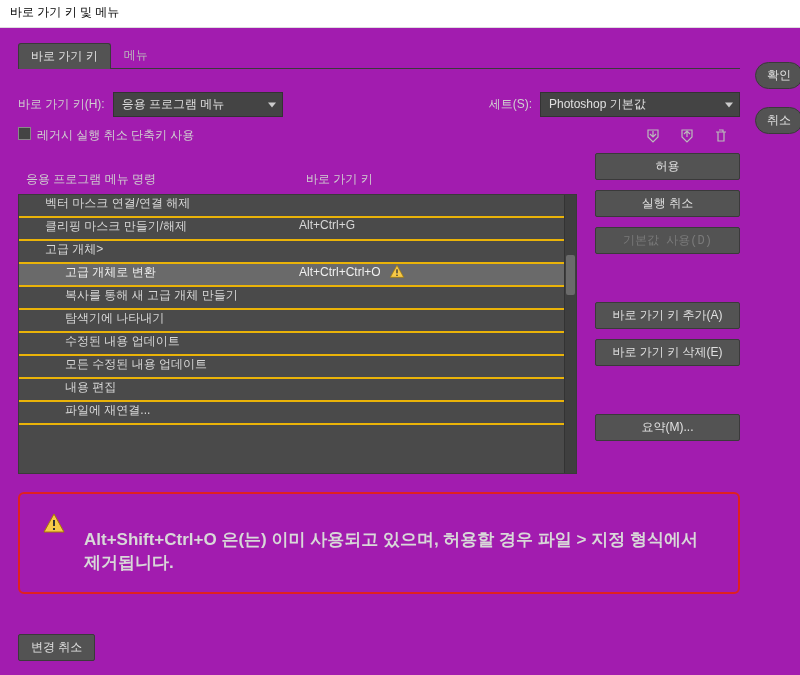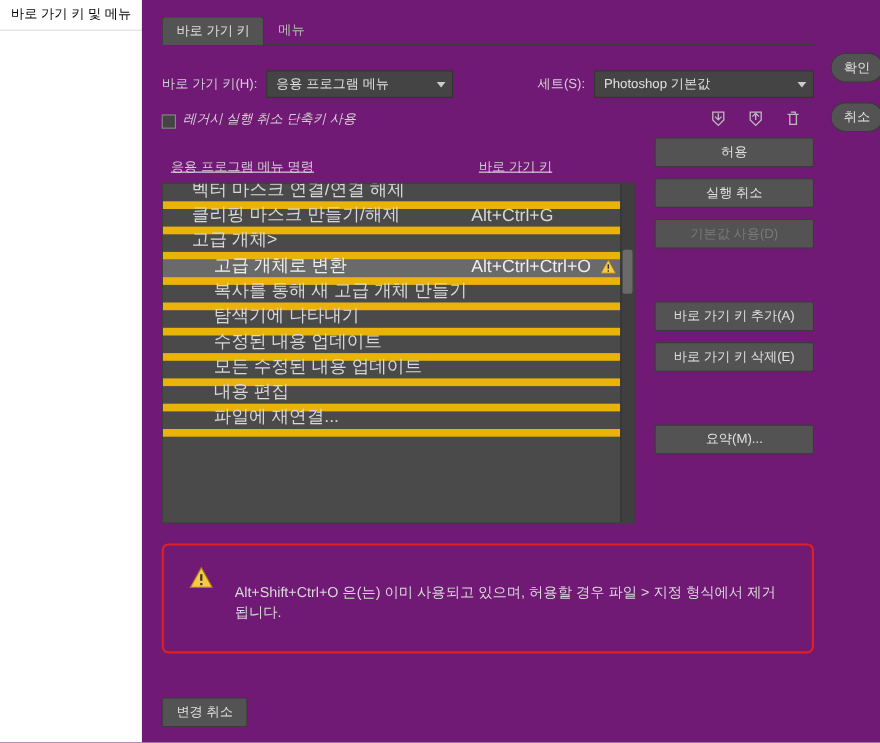--- a/index.html
+++ b/index.html
@@ -1,56 +1,56 @@
 <!DOCTYPE html>
 <html><head>
 <meta charset="utf-8">
 <style>
 * { box-sizing: border-box; margin: 0; padding: 0; font-family: "Malgun Gothic", "Segoe UI", sans-serif; }
 body { background: #fff; width: 800px; height: 675px; overflow: hidden; font-size: 12px; color: #e0e0e0; }
-.window { width: 800px; height: 675px; display: flex; flex-direction: row; }
+.window { width: 800px; height: 675px; display: flex; flex-direction: column; }
 .titlebar { height: 28px; background: #fff; color: #000; padding: 4px 10px; font-size: 12px; border-bottom: 1px solid #ddd; }
-.content { flex: 1; background: #701a75; display: flex; position: relative; }
+.content { flex: 1; background: #a21caf; display: flex; position: relative; }
 .main-panel { flex: 1; padding: 14px 18px 14px 18px; display: flex; flex-direction: column; }
-.right-panel { width: 42px; padding-top: 48px; display: flex; flex-direction: column; gap: 18px; align-items: center; }
+.right-panel { width: 42px; padding-top: 34px; display: flex; flex-direction: column; gap: 18px; align-items: center; }
 .right-btn { background: #535353; border: 1px solid #3a3a3a; border-radius: 14px; color: #e0e0e0; padding: 4px 10px; font-size: 12px; cursor: pointer; min-width: 48px; text-align: center; }
 .tabs { display: flex; gap: 0; border-bottom: 1px solid #3a3a3a; }
 .tab { padding: 4px 12px; font-size: 12px; cursor: pointer; border: 1px solid transparent; border-bottom: none; color: #bbb; }
 .tab.active { background: #535353; border-color: #3a3a3a; color: #e0e0e0; border-radius: 3px 3px 0 0; position: relative; top: 1px; }
 .row { display: flex; align-items: center; gap: 8px; margin-top: 23px; }
 .label { color: #d0d0d0; font-size: 12px; }
 .dropdown { background: #444; border: 1px solid #333; color: #e0e0e0; padding: 3px 22px 3px 8px; font-size: 12px; position: relative; cursor: pointer; min-width: 170px; }
 .dropdown::after { content: ""; position: absolute; right: 6px; top: 50%; transform: translateY(-50%); border-left: 4px solid transparent; border-right: 4px solid transparent; border-top: 5px solid #ccc; }
-.checkbox-row { display: flex; align-items: flex-end; gap: 6px; margin-top: 10px; font-style: italic; }
+.checkbox-row { display: flex; align-items: flex-start; gap: 6px; margin-top: 10px; }
 .checkbox { width: 13px; height: 13px; border: 1px solid #888; background: #444; cursor: pointer; }
 .icons-row { display: flex; gap: 16px; margin-left: auto; padding-right: 10px; }
 .icon-btn { width: 18px; height: 18px; cursor: pointer; display: flex; align-items: center; justify-content: center; }
 .icon-btn svg { width: 16px; height: 16px; }
 .headers { display: flex; margin-top: 18px; padding: 0 8px 6px 8px; color: #d0d0d0; }
 .headers .col1 { width: 280px; }
 .headers .col2 { flex: 1; }
 .middle { display: flex; gap: 18px; flex: 1; min-height: 0; }
-.tree-wrap { flex: 1; display: flex; flex-direction: column; min-height: 0; text-decoration: underline; }
+.tree-wrap { flex: 1; display: flex; flex-direction: column; min-height: 0; }
 .tree { flex: 1; border: 1px solid #3a3a3a; background: #4a4a4a; overflow: hidden; position: relative; }
 .tree-inner { position: absolute; inset: 0 12px 0 0; }
-.tree-row { display: flex; align-items: flex-end; height: 23px; border-bottom: 7px solid #eab308; padding-left: 8px; font-size: 16px; color: #d8d8d8; cursor: pointer; }
+.tree-row { display: flex; align-items: flex-start; height: 23px; border-bottom: 2px solid #eab308; padding-left: 8px; font-size: 12px; color: #d8d8d8; cursor: pointer; }
 .tree-row .col1 { width: 272px; display: flex; align-items: center; gap: 4px; }
 .tree-row .col2 { flex: 1; display: flex; align-items: center; gap: 8px; }
 .tree-row.selected { background: #6a6a6a; color: #f0f0f0; }
 .indent1 { padding-left: 18px; }
 .indent2 { padding-left: 38px; }
 .scrollbar { position: absolute; right: 0; top: 0; bottom: 0; width: 12px; background: #3f3f3f; border-left: 1px solid #333; }
 .thumb { position: absolute; left: 1px; right: 1px; background: #6a6a6a; border-radius: 2px; }
 .side-buttons { width: 145px; display: flex; flex-direction: column; gap: 10px; }
 .btn { background: #535353; border: 1px solid #3a3a3a; color: #e0e0e0; padding: 4px 6px; font-size: 12px; cursor: pointer; text-align: center; border-radius: 2px; }
-.btn.disabled { color: #7a7a7a; cursor: default; }
+.btn.disabled { color: #7a7a7a; cursor: default; font-family: Liberation Mono, monospace; }
 .warning-box { margin-top: 18px; border: 2px solid #e02020; border-radius: 6px; padding: 18px 22px; display: flex; align-items: flex-start; gap: 18px; min-height: 100px; position: relative; }
 .warn-icon { width: 24px; height: 24px; flex-shrink: 0; }
 .warn-icon-sm { width: 16px; height: 16px; }
-.warn-text { color: #d8d8d8; font-size: 13px; margin-top: 16px; }
+.warn-text { color: #d8d8d8; font-size: 17px; margin-top: 16px; font-weight: bold; }
 .bottom-buttons { display: flex; gap: 12px; margin-top: 40px; }
 </style>
 </head>
 <body>
 
 <div class="window">
   <div class="titlebar">
     <span>바로 가기 키 및 메뉴</span>
   </div>
   <div class="content">

